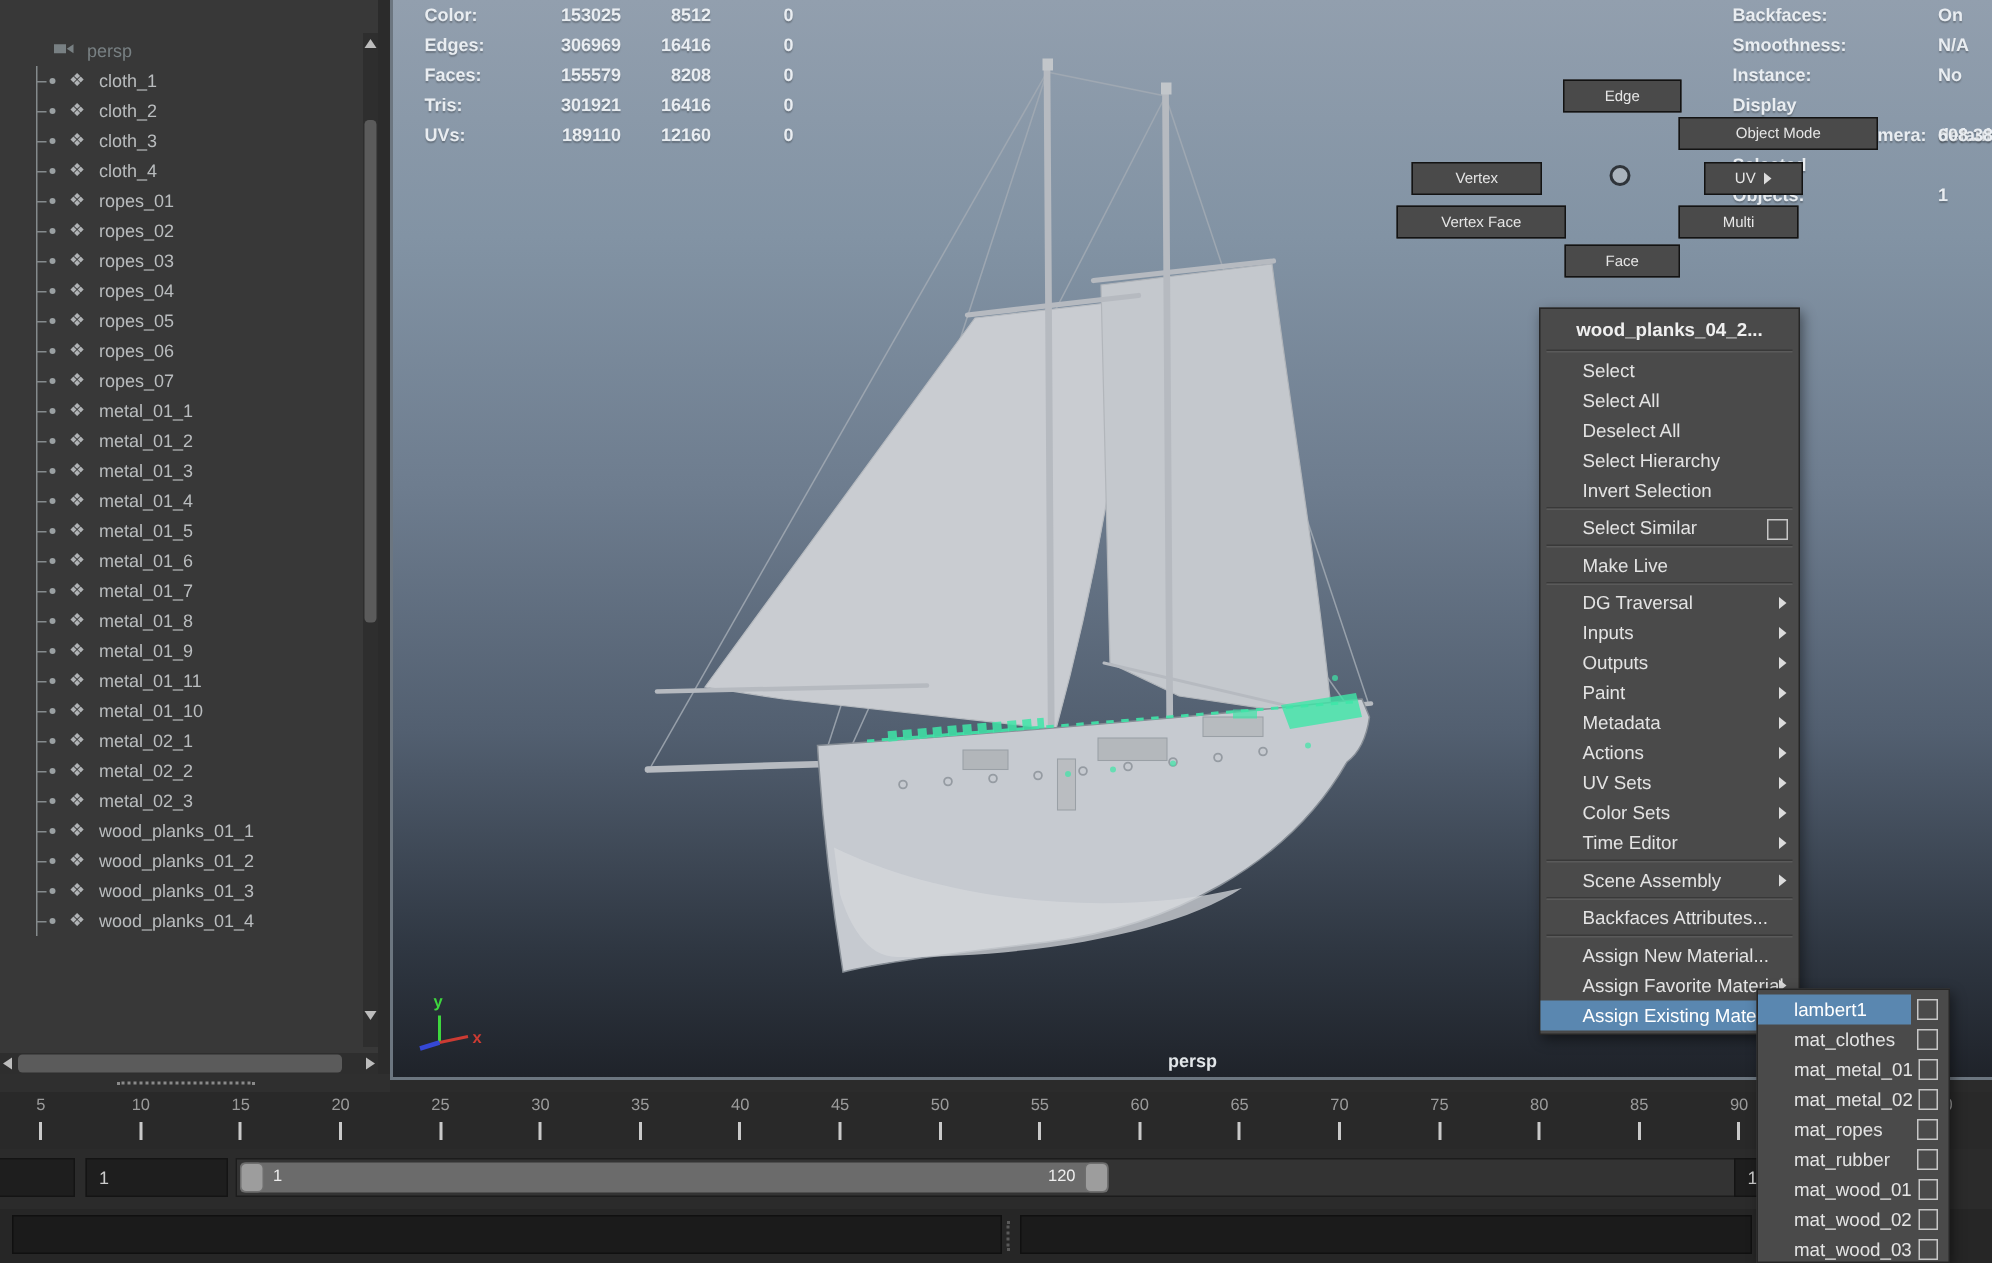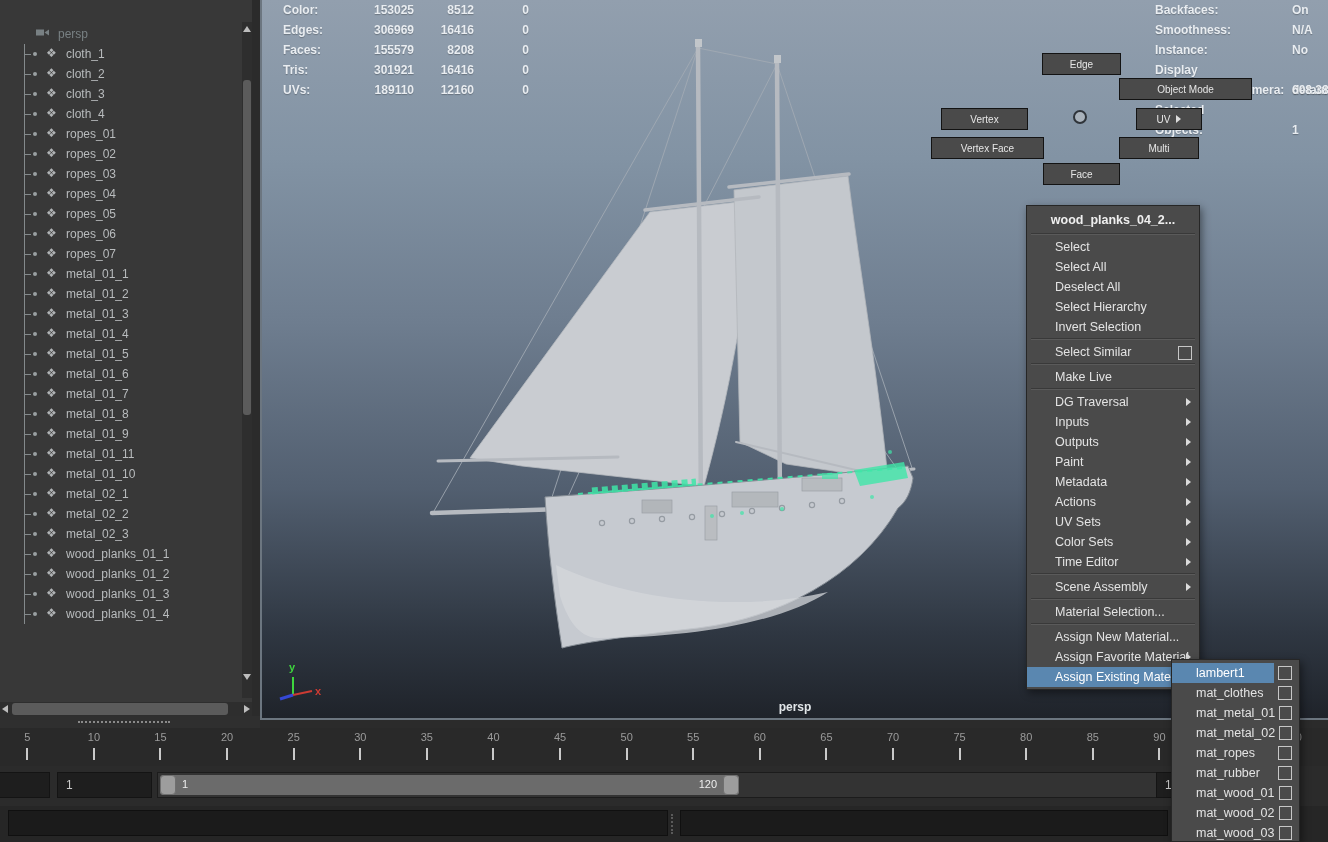--- a/index.html
+++ b/index.html
@@ -542,21 +542,21 @@
       <span>Time Editor</span>
       <span class="sub-arrow"></span>
     </div>
   <div class="msep"></div>
   <div class="mrow">
       <span>Scene Assembly</span>
       <span class="sub-arrow"></span>
     </div>
   <div class="msep"></div>
   <div class="mrow">
-      <span>Material Selection...</span>
+      <span>Backfaces Attributes...</span>
     </div>
   <div class="msep"></div>
   <div class="mrow">
       <span>Assign New Material...</span>
     </div>
   <div class="mrow">
       <span>Assign Favorite Material</span>
       <span class="sub-arrow"></span>
     </div>
   <div class="mrow hl">

